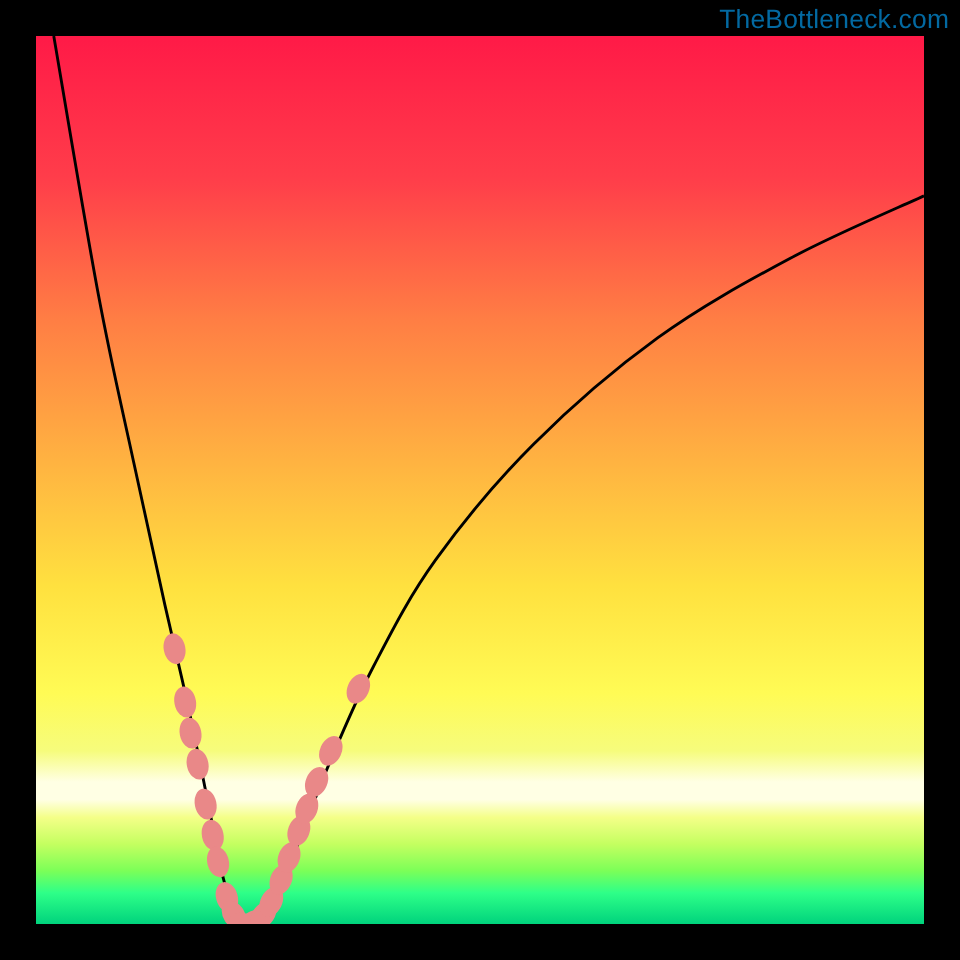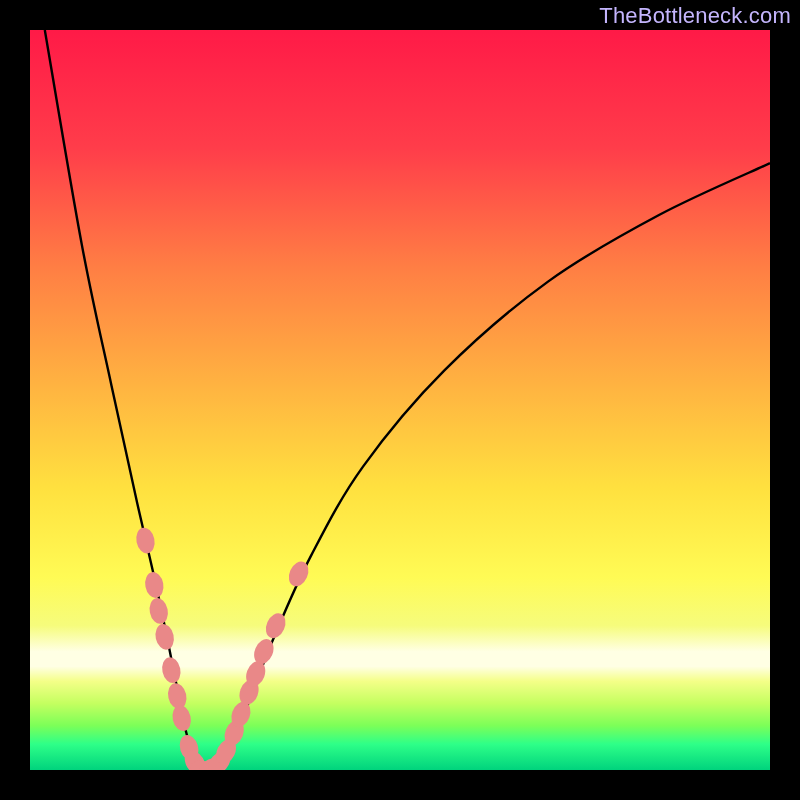--- a/index.html
+++ b/index.html
@@ -37,21 +37,21 @@
   svg.curve {
     position: absolute;
     left: 0;
     top: 0;
     width: 740px;
     height: 740px;
     overflow: visible;
   }
   .watermark {
     position: absolute;
-    color: #c4b5fd;
+    color: #0369a1;
     font-size: 22px;
     font-weight: 500;
     letter-spacing: 0.2px;
     user-select: none;
   }
   .curve-path {
     fill: none;
     stroke: #000;
     stroke-width: 2.4;
   }

